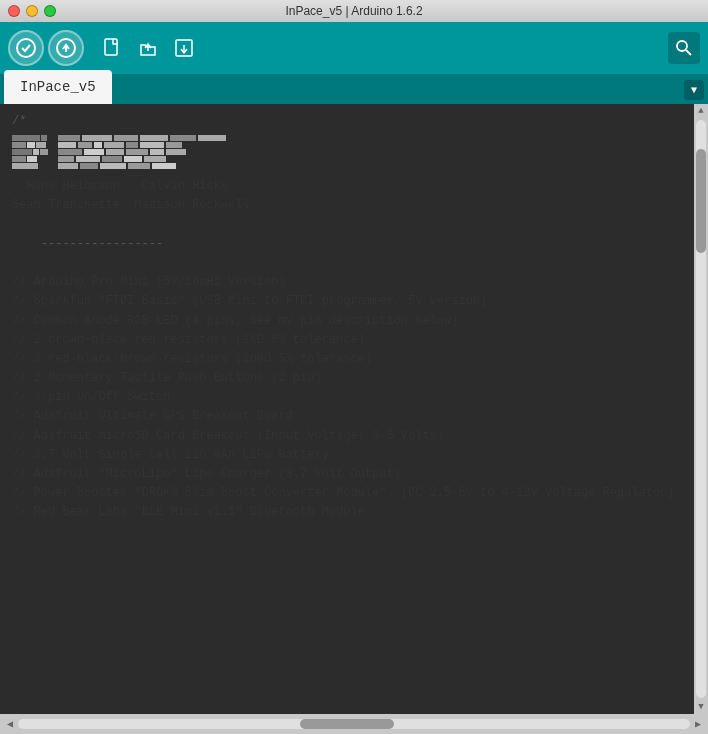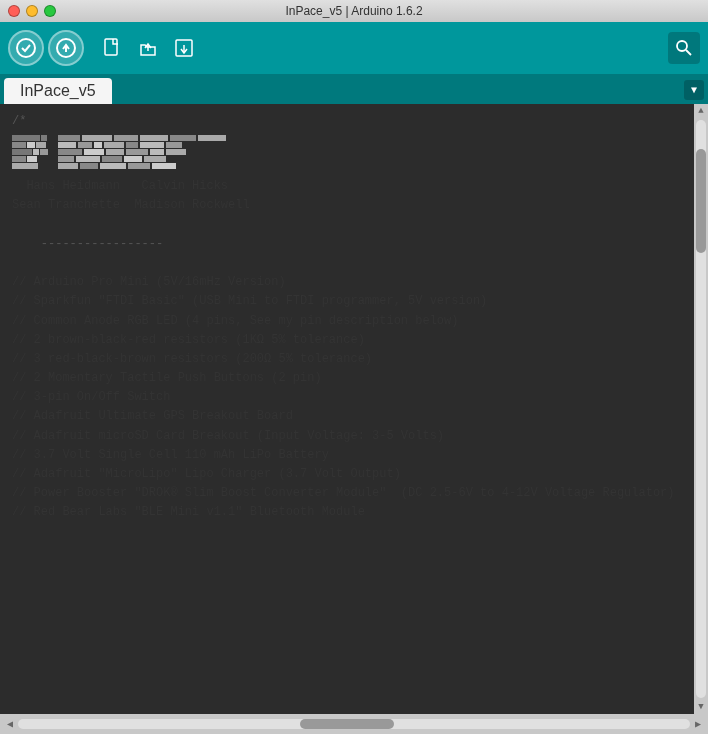--- a/index.html
+++ b/index.html
@@ -106,29 +106,29 @@
     .tab-bar {
       width: 100%;
       height: 30px;
       background: #00797d;
       display: flex;
       align-items: flex-end;
       padding: 0 4px;
       position: relative;
     }
     .tab {
-      height: 26px;
+      height: 34px;
       padding: 0 16px;
       background: #f5f5f5;
       border-radius: 4px 4px 0 0;
       display: flex;
       align-items: center;
-      font-size: 16px;
+      font-size: 14px;
       color: #333;
-      font-family: Liberation Sans, sans-serif;
+      font-family: Liberation Mono, monospace;
       cursor: pointer;
     }
     .tab-dropdown {
       position: absolute;
       right: 4px;
       bottom: 4px;
       width: 20px;
       height: 20px;
       background: rgba(0,0,0,0.2);
       border-radius: 3px;

